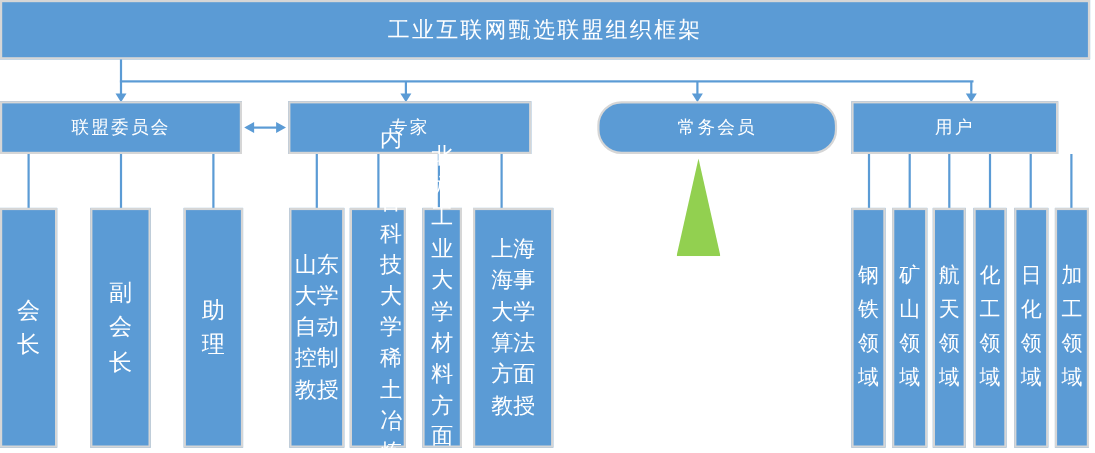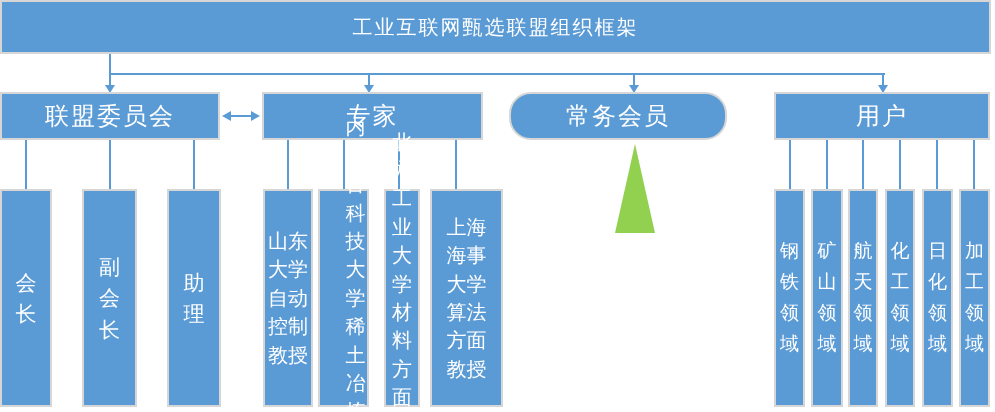--- a/index.html
+++ b/index.html
@@ -19,21 +19,21 @@
     color: #ffffff;
     display: flex;
     align-items: center;
     justify-content: center;
     text-align: left;
   }
   .title-bar {
     left: 0; top: 0; width: 991px; height: 54px;
     font-size: 20px; letter-spacing: 2px;
   }
-  .group-box { top: 92px; height: 48px; font-size: 24px; letter-spacing: 2px; }
+  .group-box { top: 92px; height: 48px; font-size: 16px; letter-spacing: 2px; }
   .col-box {
     top: 189px; height: 218px;
     white-space: pre-line;
     text-align: center;
   }
   .col-wide   { font-size: 21px; line-height: 1.5; }   
   .col-expert { font-size: 20px; line-height: 1.42; }  
   .col-user   { font-size: 19px; line-height: 1.62; }  
   .line {
     position: absolute;
@@ -95,22 +95,22 @@
   <div class="arrow-down" style="left:364px; top:85px;"></div>
 
   <div class="line" style="left:633px; top:74px; width:2px; height:12px;"></div>
   <div class="arrow-down" style="left:629px; top:85px;"></div>
 
   <div class="line" style="left:882px; top:74px; width:2px; height:12px;"></div>
   <div class="arrow-down" style="left:878px; top:85px;"></div>
 
   <div class="box group-box" style="left:0; width:220px;">联盟委员会</div>
   <div class="box group-box" style="left:262px; width:221px;">专家</div>
-  <div class="box group-box" style="left:509px; width:218px;border-radius:22px;">常务会员</div>
-  <div class="box group-box" style="left:774px; width:216px;">用户</div>
+  <div class="box group-box" style="left:543px; width:218px;border-radius:22px;">常务会员</div>
+  <div class="box group-box" style="left:774px; width:188px;">用户</div>
 
   <div>
     <div class="line" style="left:228px; top:115px; width:26px; height:2px;"></div>
     <div class="arrow-left" style="left:222px; top:111px;"></div>
     <div class="arrow-right" style="left:251px; top:111px;"></div>
   </div>
 
   <div class="line" style="left:25px;  top:140px; width:2px; height:49px;"></div>
   <div class="line" style="left:109px; top:140px; width:2px; height:49px;"></div>
   <div class="line" style="left:193px; top:140px; width:2px; height:49px;"></div>

